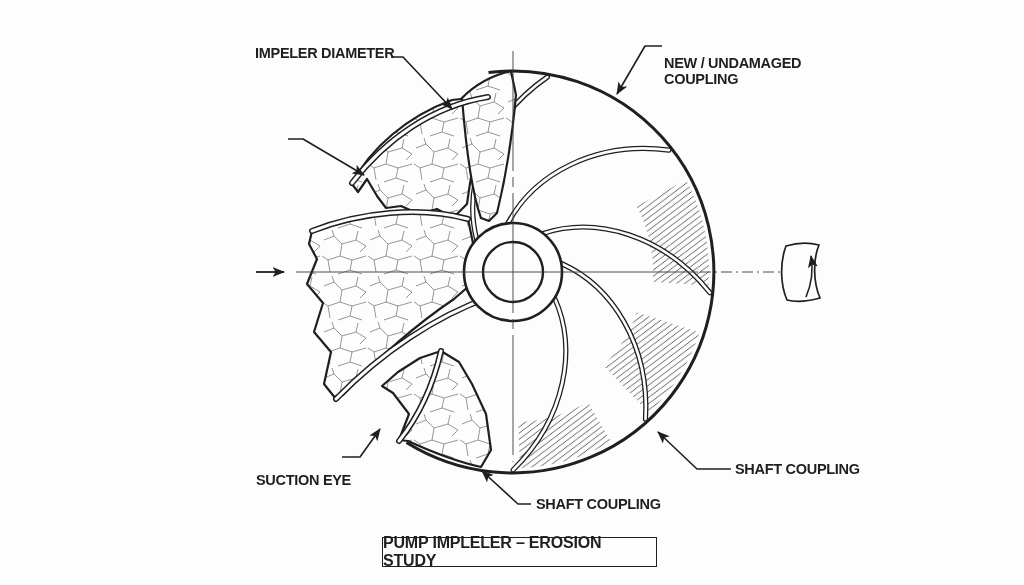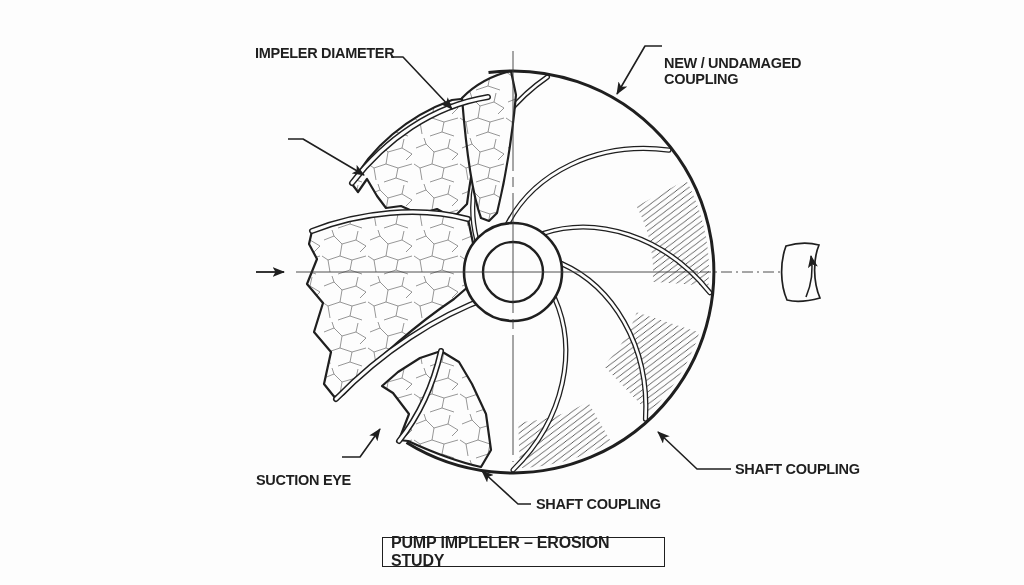--- a/index.html
+++ b/index.html
@@ -13,21 +13,20 @@
   #drawing { position:absolute; left:0; top:0; color:var(--ink); }
   .callout {
     position:absolute; font-weight:700; font-size:14.5px; line-height:16px;
     letter-spacing:-0.3px; color:var(--ink); white-space:nowrap;
   }
   .title-box {
     position:absolute; left:382px; top:537px; width:273px; height:28px;
     border:1.6px solid var(--ink); display:flex; align-items:center; justify-content:center;
     font-weight:700; font-size:16px; letter-spacing:-0.2px; color:var(--ink);
     background:var(--bg);
-    padding-left:8px;
   }
 </style>
 </head>
 <body>
 
 <div id="stage">
 
   <svg id="drawing" width="1024" height="585" viewBox="0 0 1024 585">
     <defs>
       <marker id="ah" markerWidth="13" markerHeight="10" refX="11.5" refY="5" orient="auto" markerUnits="userSpaceOnUse">

